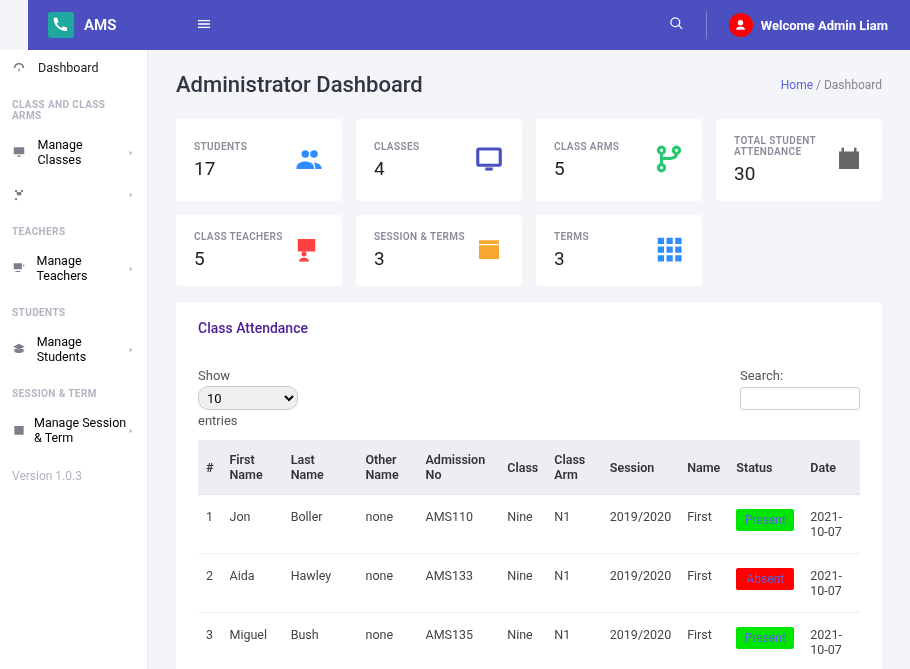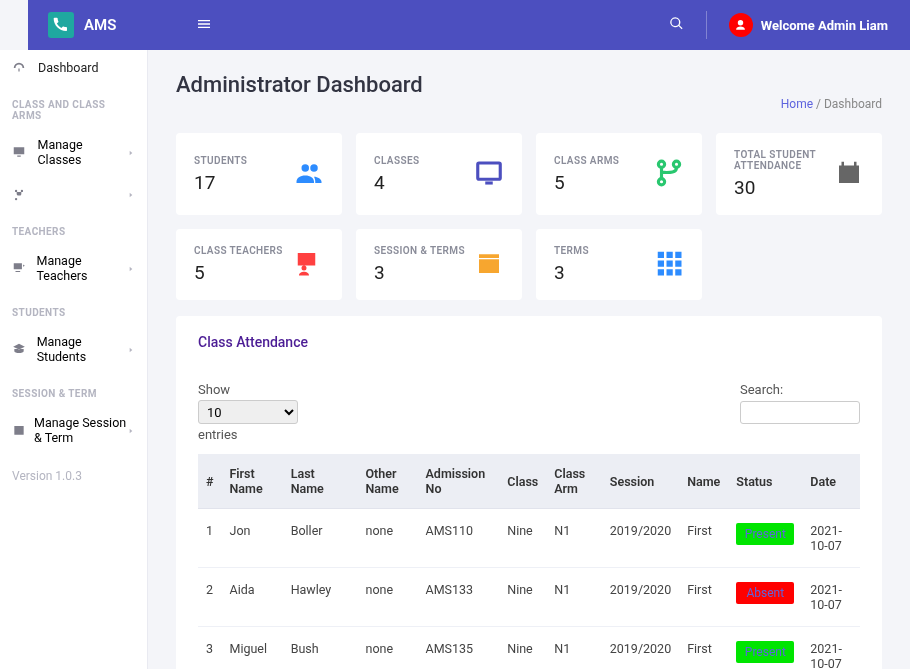--- a/index.html
+++ b/index.html
@@ -21,35 +21,35 @@
 .sidebar{width:148px;background:#fff;min-height:calc(100vh - 50px);border-right:1px solid #e9eaf1;}
 .side-item{display:flex;align-items:center;padding:10px 12px;font-size:12.5px;color:#000000;cursor:pointer;}
 .side-item.active{color:#222;}
 .side-item .mi{width:18px;margin-right:8px;display:inline-flex;}
 .side-item .mi svg{width:14px;height:14px;fill:#7e7e8a;}
 .side-item .chev{margin-left:auto;}
 .side-item .chev svg{width:8px;height:8px;fill:#b5b5c1;}
 .side-head{padding:14px 12px 6px;font-size:10px;color:#b4b5c1;font-weight:700;letter-spacing:.4px;}
 .version{padding:14px 12px;font-size:12px;color:#b4b5c1;}
 .main{flex:1;padding:22px 28px;}
-.page-head{display:flex;margin-bottom:22px;flex-direction:column;}
+.page-head{display:flex;align-items:center;margin-bottom:22px;}
 .page-title{font-size:22px;color:#323442;font-weight:500;}
 .crumb{margin-left:auto;font-size:12px;color:#888;}
 .crumb a{color:#5d63de;text-decoration:none;}
 .cards{display:grid;grid-template-columns:repeat(4,1fr);gap:14px;margin-bottom:16px;}
 .card{background:#fff;border-radius:4px;padding:16px 18px;display:flex;align-items:center;}
 .card .ct .lbl{font-size:10px;color:#8a8c99;letter-spacing:.4px;font-weight:600;}
 .card .ct .val{font-size:19px;color:#222;margin-top:5px;}
 .card .cicon{margin-left:auto;}
 .card .cicon svg{width:30px;height:30px;}
 .panel{background:#fff;border-radius:4px;padding:18px 22px;}
 .ptitle{color:#4c1d95;font-size:14px;margin-bottom:32px;font-weight:500;}
 .dt-top{display:flex;margin-bottom:12px;font-size:13px;color:#555;}
 .dt-top .show{display:flex;flex-direction:column;gap:3px;}
-.dt-top select{width:100px;height:24px;border:1px solid #ccc;border-radius:3px;font-size:13px;padding:0 4px;}
+.dt-top select{width:100px;height:24px;border:1px solid #ccc;border-radius:10px;font-size:13px;padding:0 4px;}
 .dt-top .search{margin-left:auto;display:flex;flex-direction:column;gap:4px;}
 .dt-top input{width:120px;height:23px;border:1px solid #ccc;border-radius:3px;}
 table{width:100%;border-collapse:collapse;font-size:12.5px;}
 thead tr{background:#eceef4;}
 th{text-align:left;padding:12px 8px;font-weight:600;color:#333;border-bottom:1px solid #e1e3ec;}
 td{padding:14px 8px;border-bottom:1px solid #eef0f6;color:#444;vertical-align:top;}
 .badge{display:inline-block;padding:4px 8px;color:#5d63de;font-size:12px;border-radius:2px;min-width:58px;text-align:center;}
 .b-present{background:#00e500;}
 .b-absent{background:#ff0000;}
 </style>

